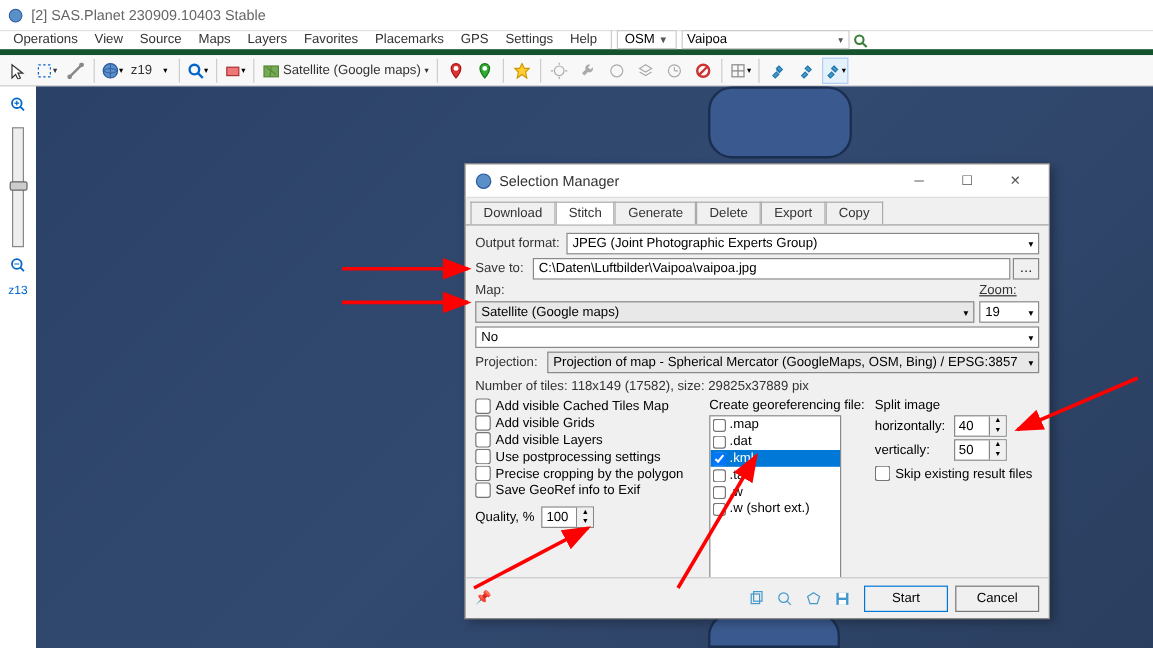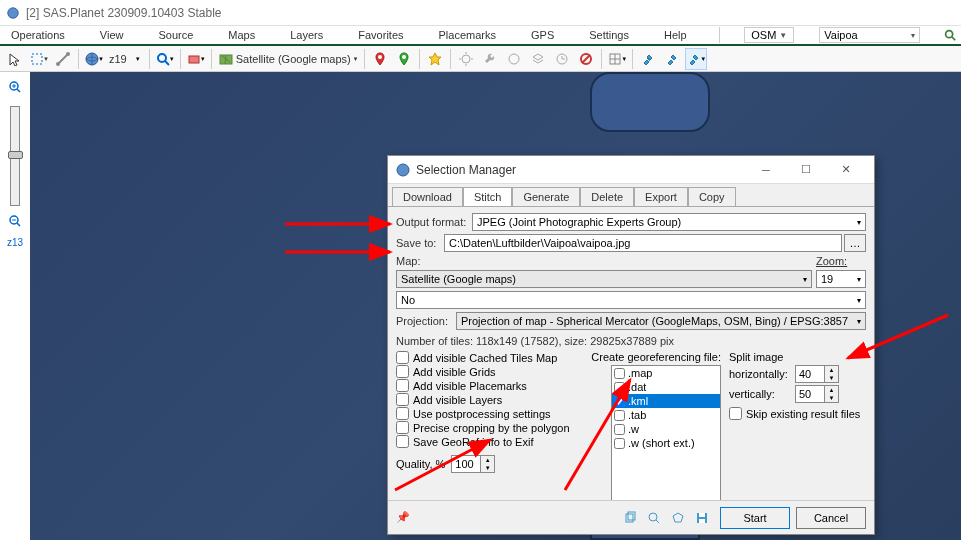--- a/index.html
+++ b/index.html
@@ -1,40 +1,40 @@
 <!DOCTYPE html>
 <html><head>
 <meta charset="utf-8">
 <style>
 * { box-sizing: border-box; margin: 0; padding: 0; font-family: 'Segoe UI', Tahoma, sans-serif; font-size: 11px; }
 body { width: 961px; height: 540px; background: #fff; overflow: hidden; position: relative; }
 .titlebar { height: 26px; display: flex; align-items: center; padding: 0 6px; border-bottom: 1px solid #e0e0e0; }
 .titlebar .app-icon { width: 14px; height: 14px; margin-right: 6px; display: inline-flex; }
 .titlebar .title-text { color: #666; font-size: 12px; }
-.menubar { height: 20px; display: flex; align-items: center; padding: 0 4px; border-bottom: 2px solid #14532d; gap: 21px; }
+.menubar { height: 20px; display: flex; align-items: flex-end; padding: 0 4px; border-bottom: 5px solid #14532d; }
 .menubar .menu-item { padding: 2px 7px; color: #333; cursor: default; }
 .menubar .sep { width: 1px; height: 16px; background: #ccc; margin: 0 4px; }
 .menubar .osm-box { border: 1px solid #ccc; padding: 1px 6px; display: flex; align-items: center; }
 .menubar .dropdown-arrow { margin-left: 3px; color: #555; font-size: 8px; }
 .menubar .search-box { border: 1px solid #ccc; width: 140px; padding: 1px 4px; margin-left: 4px; display: flex; align-items: center; justify-content: space-between; }
 .toolbar { height: 26px; display: flex; align-items: center; padding: 0 3px; border-bottom: 1px solid #ccc; background: #f8f8f8; }
 .toolbar .tb-btn { width: 22px; height: 22px; display: inline-flex; align-items: center; justify-content: center; margin: 0 1px; border: 1px solid transparent; cursor: default; }
 .toolbar .tb-sep { width: 1px; height: 20px; background: #ccc; margin: 0 3px; }
 .toolbar .zoom-label { color: #333; padding: 0 3px; }
 .toolbar .map-label { color: #333; padding: 0 4px; display: flex; align-items: center; }
 .map-area { position: absolute; top: 72px; left: 30px; right: 0; bottom: 0; background: #2a3f5f; background: linear-gradient(135deg, #2b4168 0%, #324970 50%, #2a3f5f 100%); }
 .map-shape { position: absolute; top: 0; left: 560px; width: 120px; height: 60px; background: #3a5a8f; border: 2px solid #1a2f4f; border-radius: 20px; }
 .map-shape2 { position: absolute; bottom: 0; left: 560px; width: 110px; height: 30px; background: #3a5a8f; border: 2px solid #1a2f4f; border-radius: 20px 20px 0 0; }
 .side-tools { position: absolute; left: 4px; top: 78px; display: flex; flex-direction: column; align-items: center; width: 22px; }
 .side-tools .tool { width: 18px; height: 18px; margin-bottom: 4px; display: inline-flex; align-items: center; justify-content: center; }
 .side-tools .ruler { width: 10px; height: 100px; border: 1px solid #888; background: #eee; margin: 6px 0; position: relative; }
 .side-tools .ruler .slider { position: absolute; left: -3px; top: 44px; width: 15px; height: 8px; background: #ccc; border: 1px solid #666; border-radius: 2px; }
 .side-tools .z-label { color: #0066cc; font-size: 10px; margin-top: 3px; }
 
-.dialog { position: absolute; left: 387px; top: 155px; width: 488px; height: 380px; background: #737373; border: 1px solid #888; box-shadow: 3px 3px 8px rgba(0,0,0,0.3); display: flex; flex-direction: column; }
+.dialog { position: absolute; left: 387px; top: 136px; width: 488px; height: 380px; background: #737373; border: 1px solid #888; box-shadow: 3px 3px 8px rgba(0,0,0,0.3); display: flex; flex-direction: column; }
 .dialog .dlg-title { height: 28px; display: flex; align-items: center; padding: 0 8px; background: #fff; border-bottom: 1px solid #ddd; }
 .dialog .dlg-title .dlg-icon { width: 14px; height: 14px; margin-right: 6px; }
 .dialog .dlg-title .dlg-text { flex: 1; color: #333; font-size: 12px; }
 .dialog .dlg-title .win-btn { width: 40px; height: 26px; display: inline-flex; align-items: center; justify-content: center; color: #555; }
 .dialog .tabs { display: flex; padding: 3px 4px 0 4px; background: #f0f0f0; }
 .dialog .tab { padding: 3px 10px; border: 1px solid #aaa; border-bottom: none; margin-right: 0; background: #f0f0f0; color: #333; cursor: default; }
 .dialog .tab.active { background: #fff; position: relative; z-index: 2; }
 .dialog .tab-body { flex: 1; background: #f0f0f0; padding: 6px 8px; border-top: 1px solid #aaa; overflow: hidden; }
 .dialog .row { display: flex; align-items: center; margin-bottom: 3px; }
 .dialog .row label { width: 76px; color: #333; }
@@ -341,24 +341,20 @@
         <div class="chkrow">
             <input type="checkbox" style="">
             <span>Add visible Cached Tiles Map</span>
           </div>
         <div class="chkrow">
             <input type="checkbox" style="">
             <span>Add visible Grids</span>
           </div>
         <div class="chkrow">
             <input type="checkbox" style="">
-            <span>Add visible Placemarks</span>
-          </div>
-        <div class="chkrow">
-            <input type="checkbox" style="">
             <span>Add visible Layers</span>
           </div>
         <div class="chkrow">
             <input type="checkbox" style="">
             <span>Use postprocessing settings</span>
           </div>
         <div class="chkrow">
             <input type="checkbox" style="">
             <span>Precise cropping by the polygon</span>
           </div>
@@ -370,21 +366,21 @@
           <span>Quality, %</span>
           <div class="spin" style="margin-left:6px;">
             <span>100</span>
             <div class="arrows">
                 <div>▲</div>
                 <div>▼</div>
               </div>
           </div>
         </div>
       </div>
-      <div class="col" style="width:130px;align-items:flex-end;">
+      <div class="col" style="width:130px;">
         <div style="margin-bottom:2px;">Create georeferencing file:</div>
         <div class="listbox">
           <div class="li">
               <input type="checkbox" style="">
               <span>.map</span>
             </div>
           <div class="li">
               <input type="checkbox" style="">
               <span>.dat</span>
             </div>

